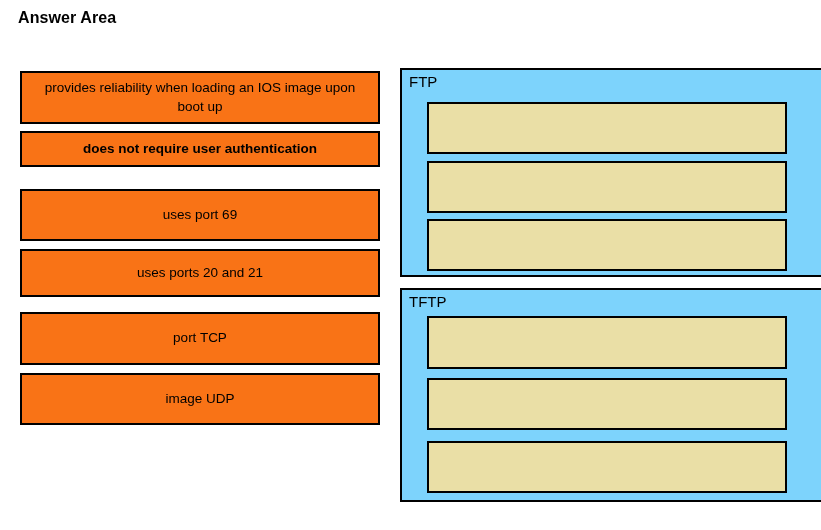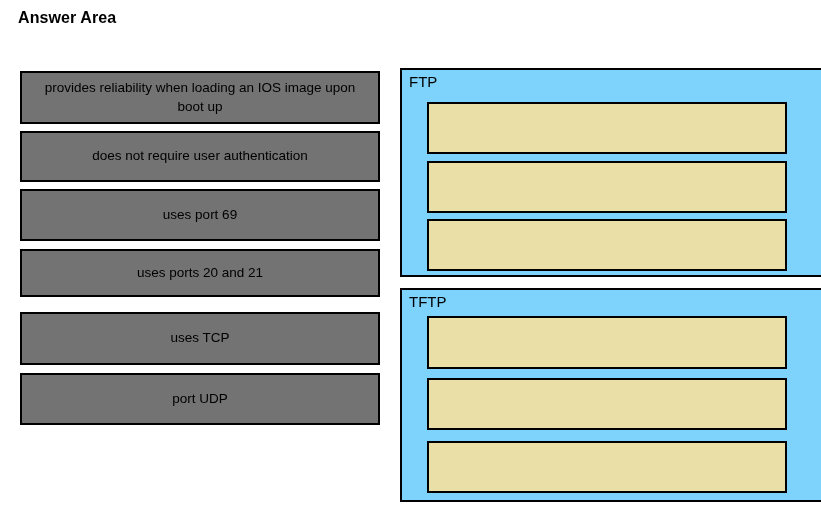--- a/index.html
+++ b/index.html
@@ -29,21 +29,21 @@
   
   #options-column {
     position: absolute;
     left: 20px;
     top: 71px;
     width: 360px;
   }
   .option-tile {
     box-sizing: border-box;
     width: 360px;
-    background: #737373;
+    background: #f97316;
     border: 2px solid #000000;
     display: flex;
     align-items: center;
     justify-content: center;
     text-align: center;
     font-size: 13.5px;
     color: #000000;
     line-height: 1.38;
     padding: 0 10px;
     position: absolute;
@@ -79,38 +79,38 @@
 <body>
 
 <div id="page-title">Answer Area</div>
 
 <div id="options-column">
 
   <div class="option-tile" style="top:0px; height:53px;">
     <span>provides reliability when loading an IOS image upon boot up</span>
   </div>
 
-  <div class="option-tile" style="top:60px; height:51px;">
+  <div class="option-tile" style="top:60px; height:36px;font-weight:bold;">
     <span>does not require user authentication</span>
   </div>
 
   <div class="option-tile" style="top:118px; height:52px;">
     <span>uses port 69</span>
   </div>
 
   <div class="option-tile" style="top:178px; height:48px;">
     <span>uses ports 20 and 21</span>
   </div>
 
   <div class="option-tile" style="top:241px; height:53px;">
-    <span>uses TCP</span>
+    <span>port TCP</span>
   </div>
 
   <div class="option-tile" style="top:302px; height:52px;">
-    <span>port UDP</span>
+    <span>image UDP</span>
   </div>
 
 </div>
 
 <div class="category-panel" style="top:68px; height:209px;">
   <div class="category-label">FTP</div>
 
   <div class="drop-slot" style="top:32px; height:52px;">
     <span></span>
   </div>

